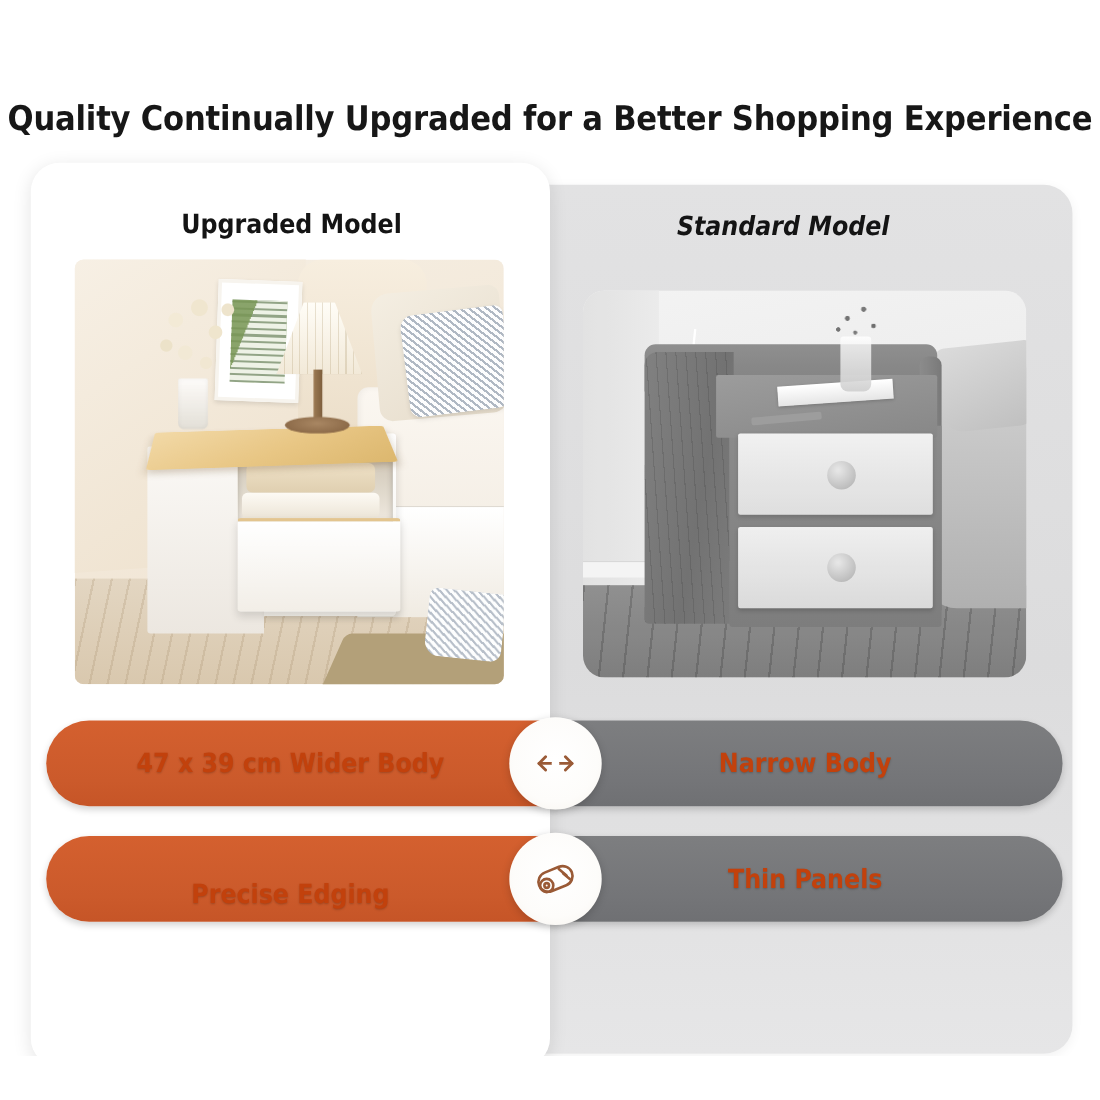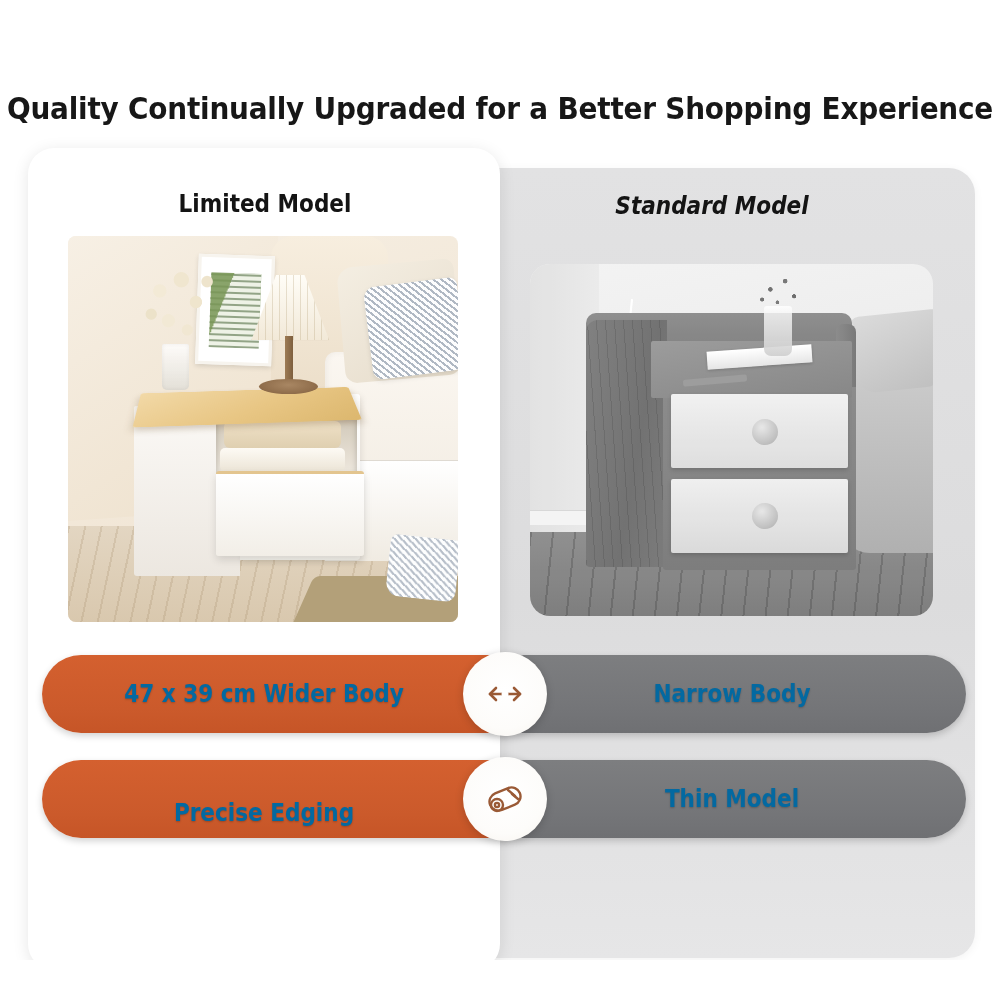--- a/index.html
+++ b/index.html
@@ -411,21 +411,21 @@
   }
   .pill-text {
     position: absolute;
     top: 0;
     height: 78px;
     display: flex;
     align-items: center;
     justify-content: center;
     font-size: 24px;
     font-weight: bold;
-    color: #0369a1;
+    color: #c2410c;
     line-height: 1.18;
     text-align: left;
     text-shadow: 0 1px 2px rgba(0,0,0,0.22);
   }
   .text-left  { left: 22px;  width: 400px; }
   .text-right { left: 490px; width: 400px; }
   .text-left.two-line { line-height: 1.22; }
 
   
   .icon-badge {
@@ -455,21 +455,21 @@
 <body>
 
 <div id="root">
 
   <div id="page-title">Quality Continually Upgraded for a Better Shopping Experience</div>
 
   <div id="standard-panel"></div>
 
   <div id="upgraded-card"></div>
 
-  <div class="col-heading" id="heading-upgraded">Limited Model</div>
+  <div class="col-heading" id="heading-upgraded">Upgraded Model</div>
   <div class="col-heading" id="heading-standard">Standard Model</div>
 
   <div class="photo-frame" id="photo-upgraded">
     <div class="scene">
       <div class="u-wall"></div>
       <div class="u-wall-panel"></div>
       <div class="u-headboard"></div>
       <div class="u-floor"></div>
       <div class="u-floor-lines"></div>
       <div class="u-rug"></div>
@@ -543,21 +543,21 @@
 
   <div class="cmp-row" id="row-1">
     <div class="pill-left"></div>
     <div class="pill-right"></div>
     <div class="pill-text text-left two-line">
       <span>
         <br>
         <span>Precise Edging</span>
       </span>
     </div>
-    <div class="pill-text text-right">Thin Model</div>
+    <div class="pill-text text-right">Thin Panels</div>
     <div class="icon-badge">
       <svg width="46" height="46" viewBox="0 0 46 46" aria-hidden="true">
         <g stroke="#9A5A36" stroke-width="2.4" fill="none" stroke-linecap="round" stroke-linejoin="round">
           <rect x="7" y="14" width="32" height="18" rx="9" transform="rotate(-22 23 23)"></rect>
           <circle cx="15" cy="29" r="6"></circle>
           <circle cx="15" cy="29" r="2.1"></circle>
           <line x1="26" y1="14" x2="33" y2="20"></line>
           <line x1="30" y1="18" x2="36" y2="23"></line>
         </g>
       </svg>

